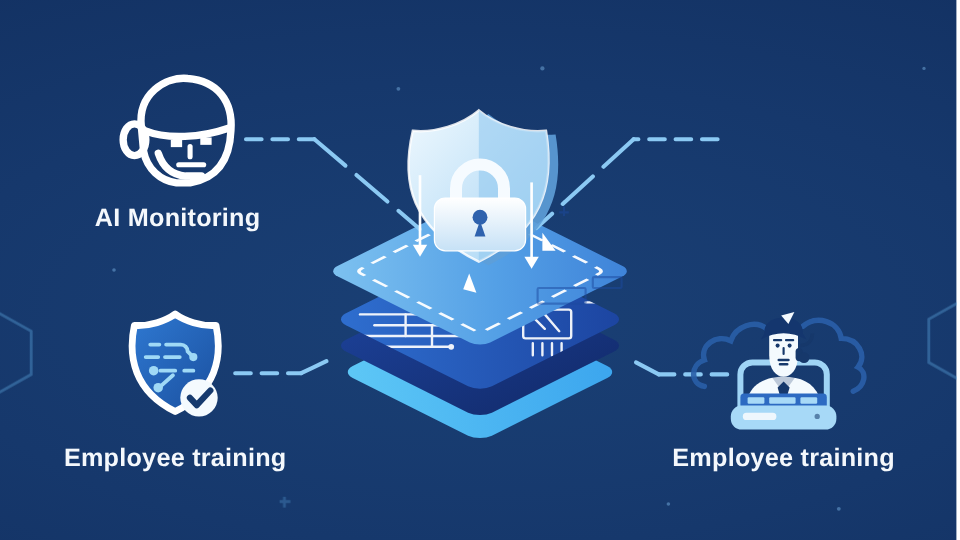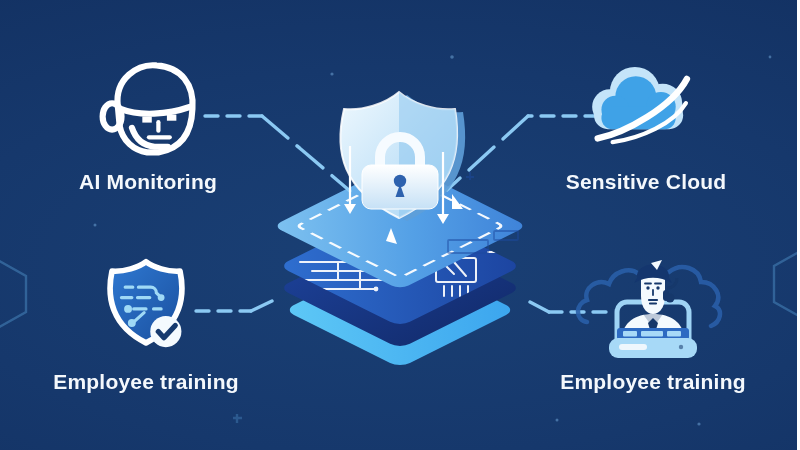--- a/index.html
+++ b/index.html
@@ -153,41 +153,20 @@
         <path d="M56,88 h22" stroke-width="4.5"></path>
       </g>
       <g fill="#ffffff">
         <rect x="49" y="66" width="10" height="6.5"></rect>
         <rect x="75" y="64" width="10" height="6.5"></rect>
       </g>
     </svg>
     <div class="label">AI Monitoring</div>
   </div>
 
-  <div class="node node-tr">
-    <svg width="130" height="90" viewBox="0 0 140 96" aria-hidden="true">
-      <g fill="#c4e4f9">
-        <circle cx="58" cy="34" r="27"></circle>
-          <circle cx="31" cy="50" r="19"></circle>
-          <circle cx="88" cy="46" r="21"></circle>
-        <rect x="14" y="44" width="96" height="30" rx="15"></rect>
-      </g>
-      <g fill="#3fa2e7">
-        <circle cx="59" cy="39" r="22"></circle>
-          <circle cx="37" cy="53" r="15"></circle>
-          <circle cx="86" cy="50" r="16"></circle>
-        <rect x="22" y="50" width="80" height="24" rx="12"></rect>
-      </g>
-      <g fill="none" stroke="#ffffff" stroke-linecap="round">
-        <path d="M18,84 C 48,78 98,50 114,20" stroke-width="7"></path>
-        <path d="M34,88 C 64,84 100,68 113,46" stroke-width="4.5"></path>
-      </g>
-    </svg>
-    <div class="label">Sensitive Cloud</div>
-  </div>
 
   <div class="node node-bl">
     <svg width="96" height="102" viewBox="0 0 100 108" aria-hidden="true">
       <defs>
         <linearGradient id="bsGrad" x1="0" y1="0" x2="1" y2="1">
           <stop offset="0" stop-color="#2f79d2"></stop>
             <stop offset="1" stop-color="#1a4f9e"></stop>
         </linearGradient>
       </defs>
       <path d="M50,6 C 42,12 27,17 14,16 C 8,44 14,74 50,92 C 86,74 92,44 86,16 C 73,17 58,12 50,6 Z" fill="url(#bsGrad)" stroke="#ffffff" stroke-width="6" stroke-linejoin="round"></path>

